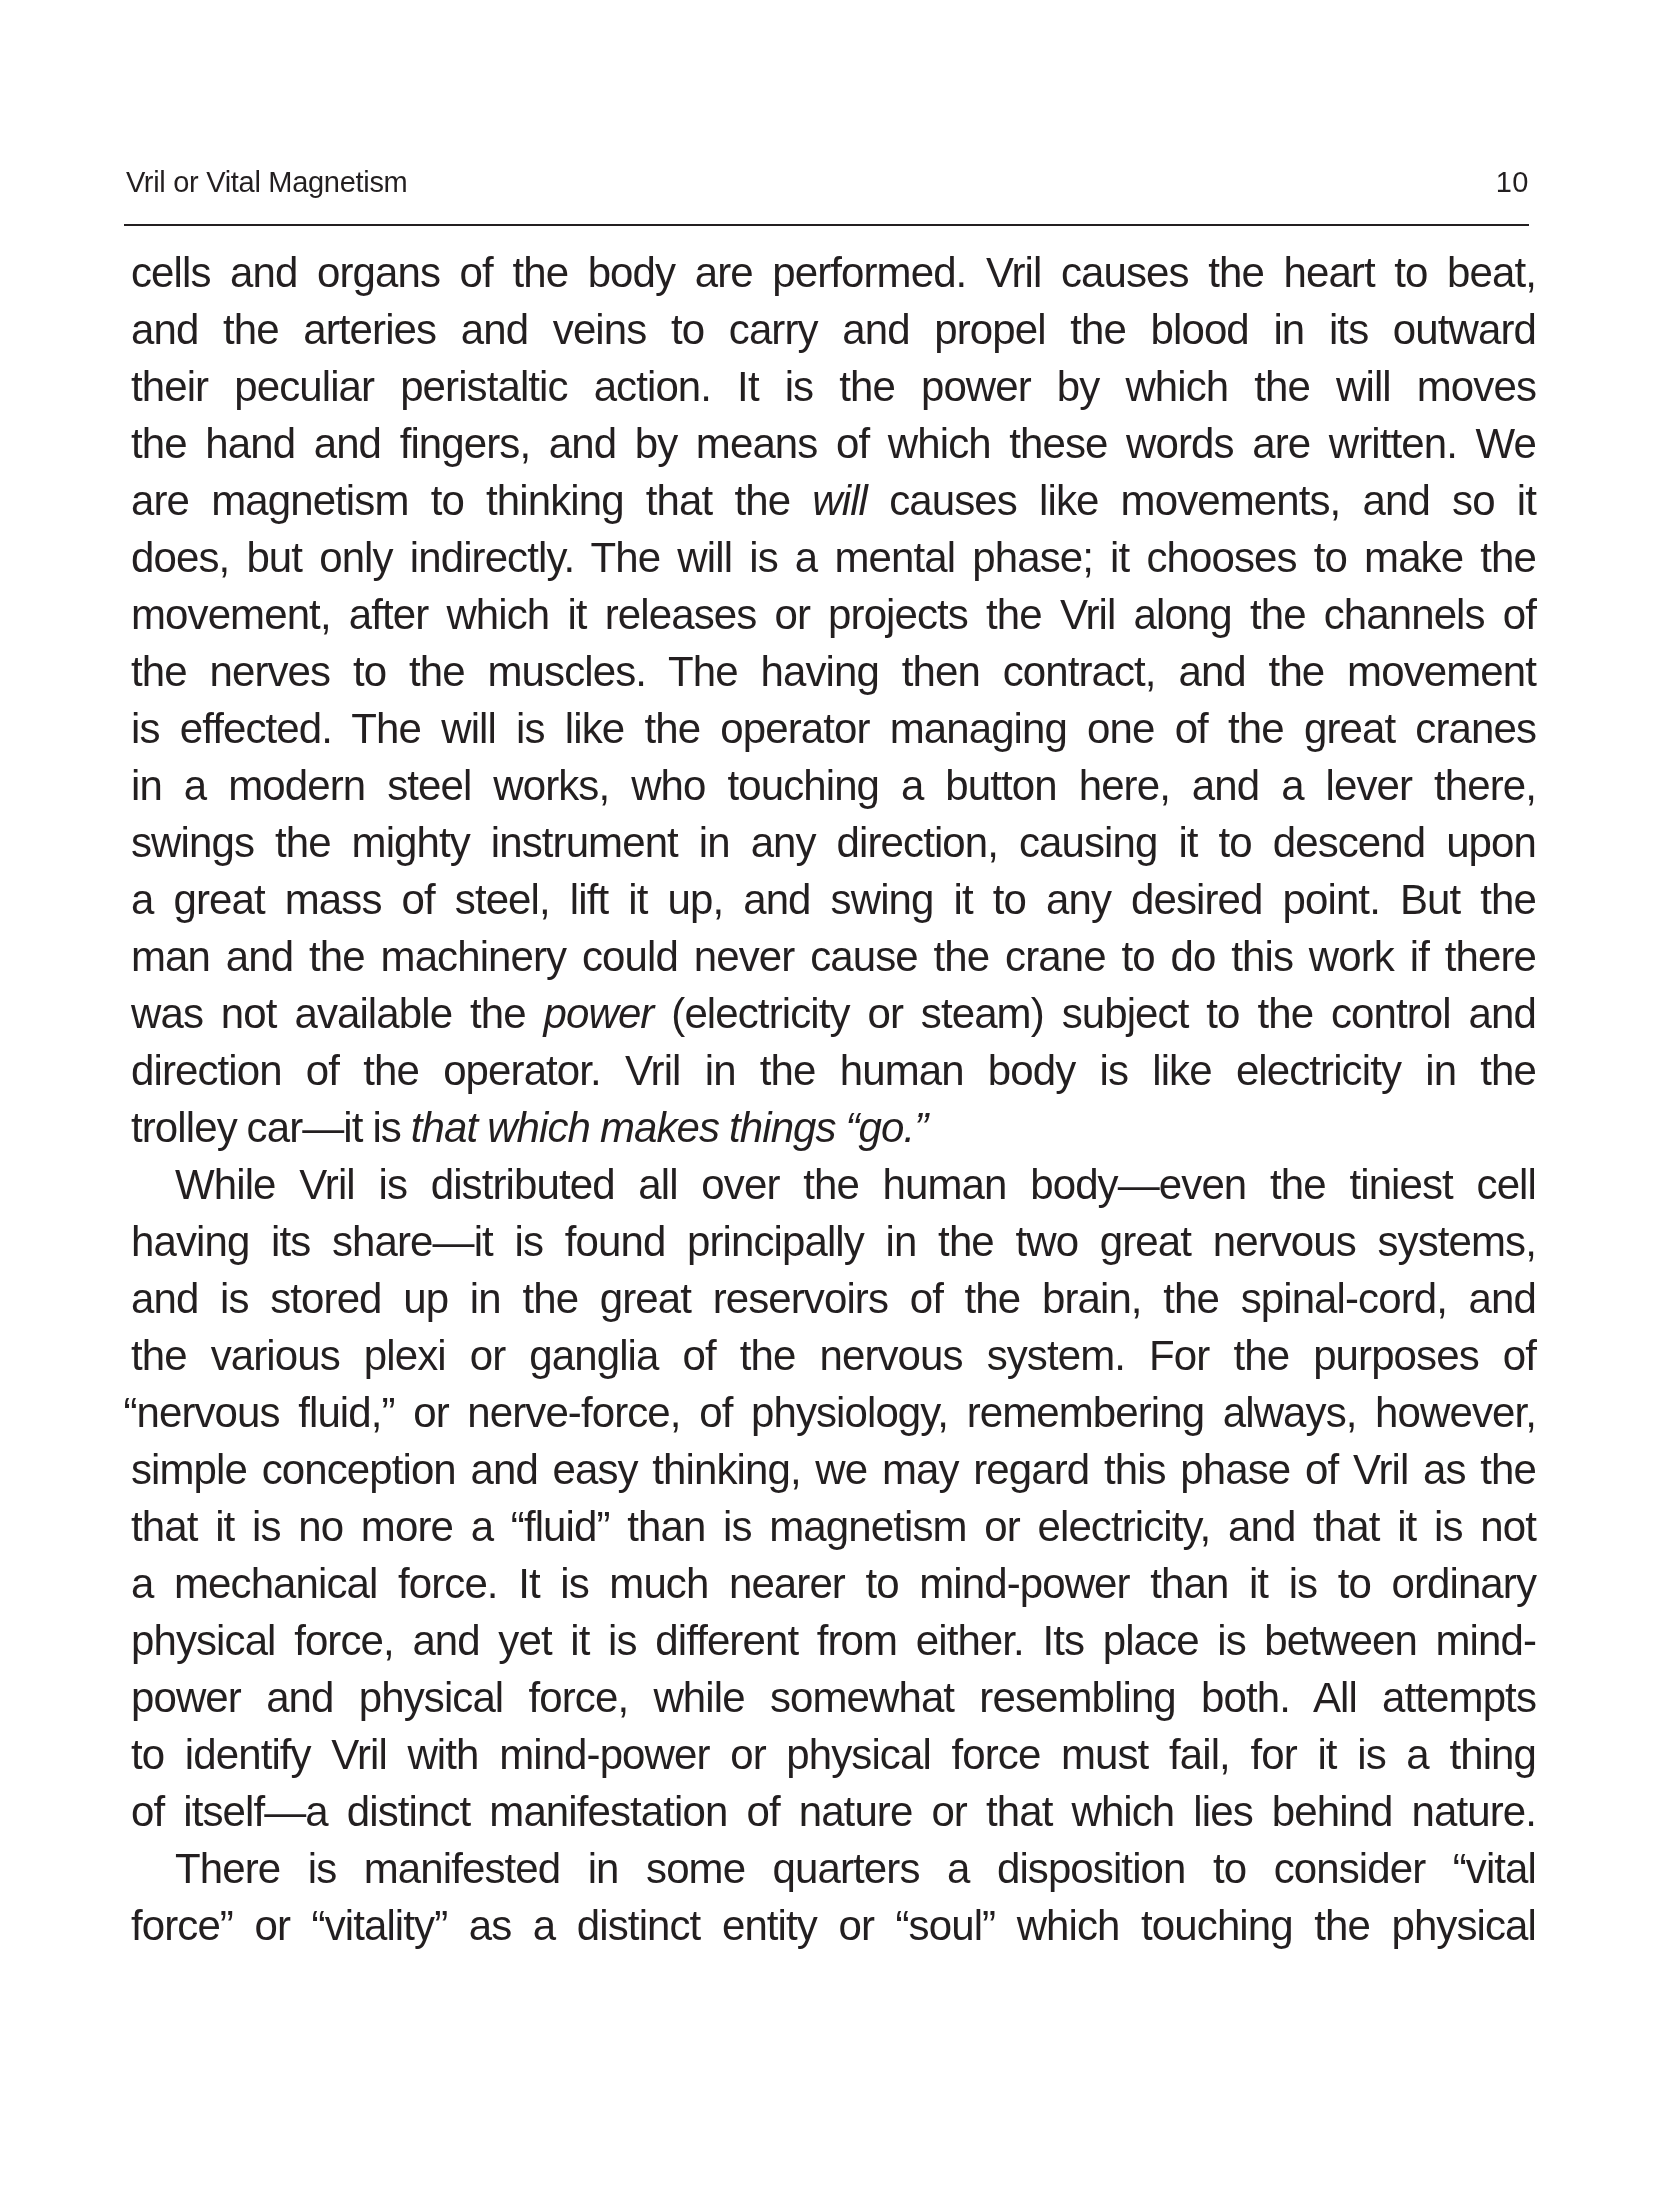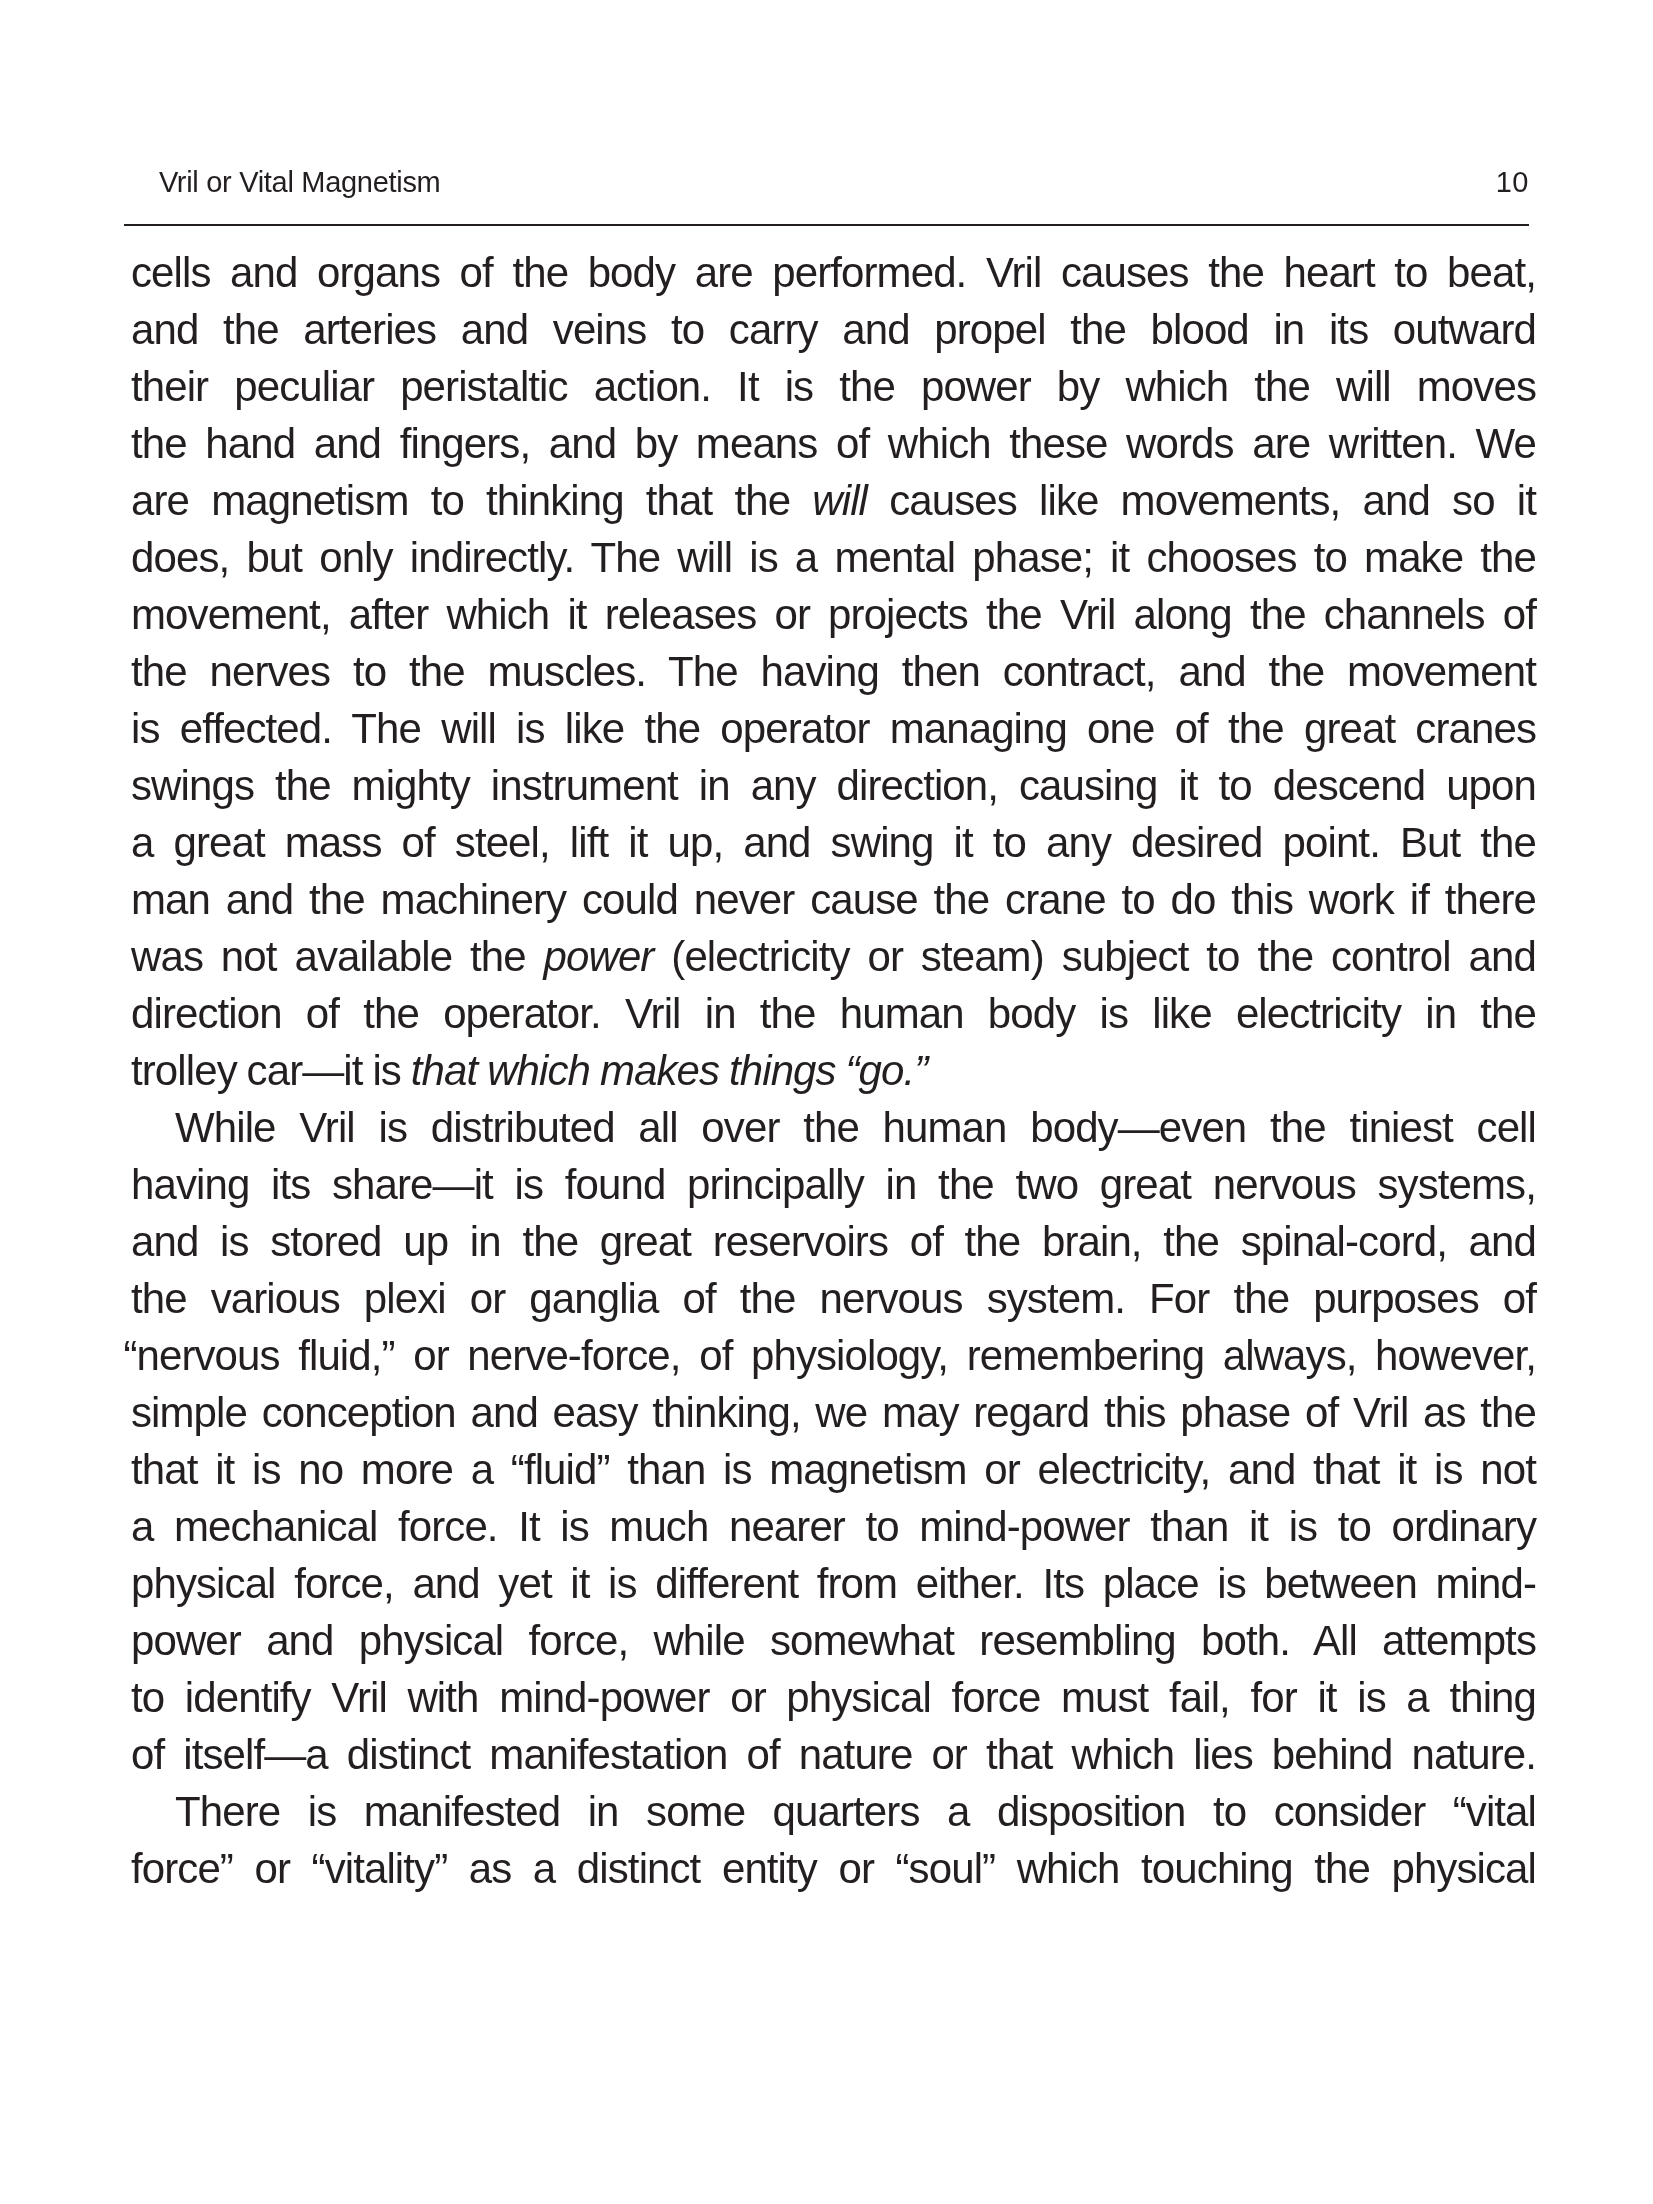--- a/index.html
+++ b/index.html
@@ -29,21 +29,20 @@
       height: 38px;
       font-size: 29px;
       line-height: 38px;
       color: #231f20;
     }
     .running-title {
       position: absolute;
       left: 1.9px;
       top: 0;
       letter-spacing: -0.3px;
-      margin-left: 33px;
     }
     .page-number {
       position: absolute;
       right: 0;
       top: 0;
       letter-spacing: 0.5px;
     }
     .head-rule {
       position: absolute;
       top: 224px;
@@ -97,20 +96,21 @@
     <div>
       <span class="line">cells and organs of the body are performed. Vril causes the heart to beat,</span>
       <span class="line">and the arteries and veins to carry and propel the blood in its outward</span>
       <span class="line">their peculiar peristaltic action. It is the power by which the will moves</span>
       <span class="line">the hand and fingers, and by means of which these words are written. We</span>
       <span class="line"><span>are magnetism to thinking that the </span><span class="it">will</span><span> causes like movements, and so it</span></span>
       <span class="line">does, but only indirectly. The will is a mental phase; it chooses to make the</span>
       <span class="line">movement, after which it releases or projects the Vril along the channels of</span>
       <span class="line">the nerves to the muscles. The having then contract, and the movement</span>
       <span class="line">is effected. The will is like the operator managing one of the great cranes</span>
+      <span class="line">in a modern steel works, who touching a button here, and a lever there,</span>
       <span class="line">swings the mighty instrument in any direction, causing it to descend upon</span>
       <span class="line">a great mass of steel, lift it up, and swing it to any desired point. But the</span>
       <span class="line">man and the machinery could never cause the crane to do this work if there</span>
       <span class="line"><span>was not available the </span><span class="it">power</span><span> (electricity or steam) subject to the control and</span></span>
       <span class="line">direction of the operator. Vril in the human body is like electricity in the</span>
       <span class="line last"><span>trolley car—it is </span><span class="it">that which makes things “go.”</span><span></span></span>
     </div>
 
     <div>
       <span class="line indent">While Vril is distributed all over the human body—even the tiniest cell</span>

